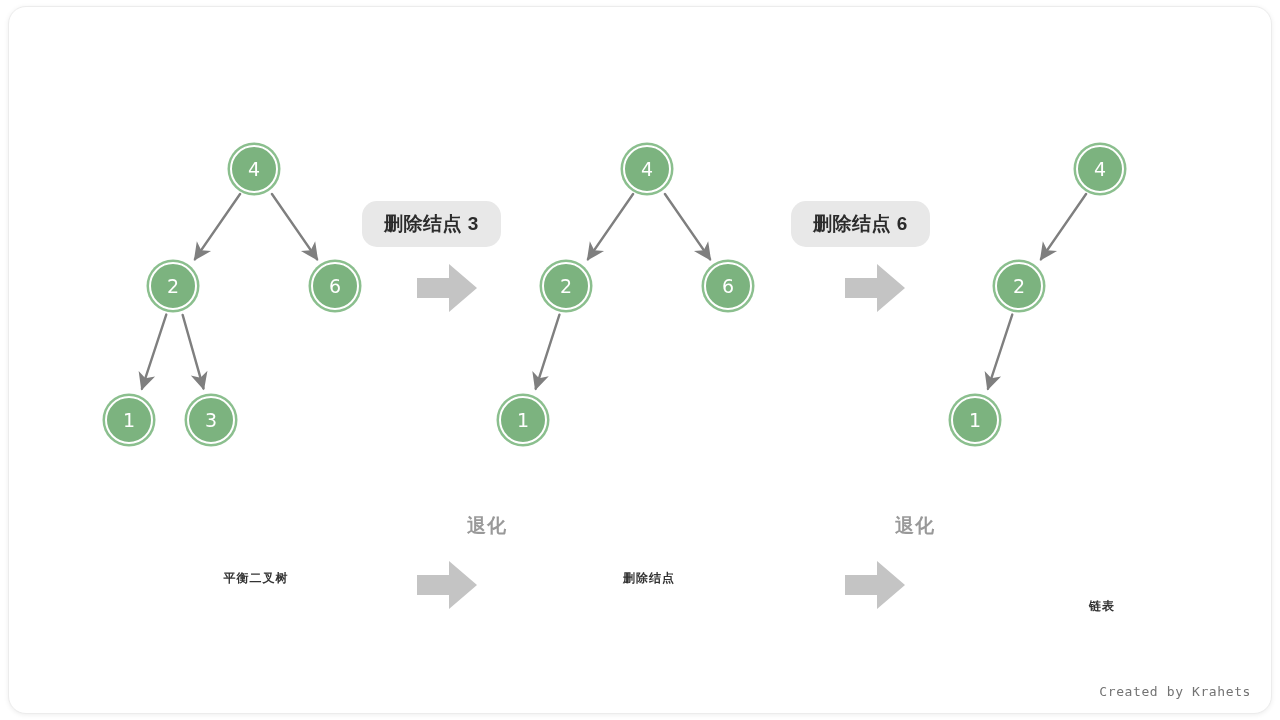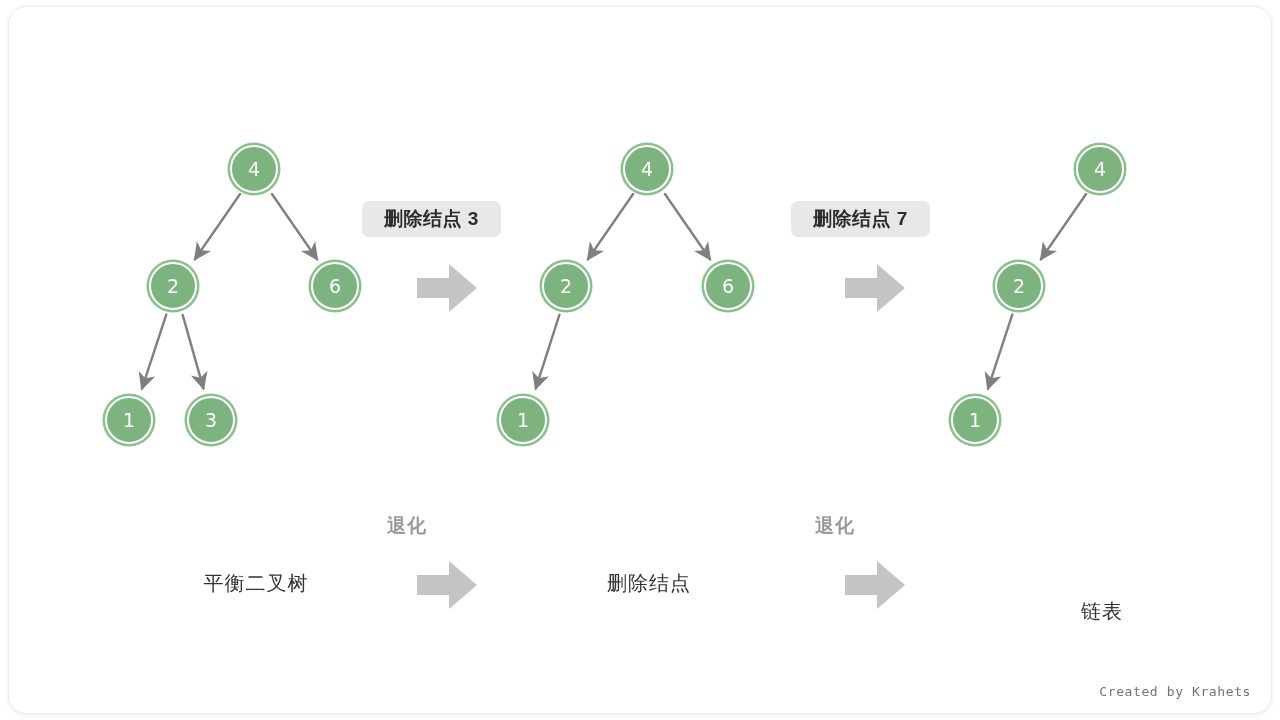--- a/index.html
+++ b/index.html
@@ -52,22 +52,22 @@
     color: #ffffff;
     font-size: 19px;
     font-weight: 400;
     line-height: 1;
     font-family: "DejaVu Sans", "Liberation Sans", sans-serif;
   }
 
   .op-label {
     position: absolute;
     background: #e8e8e8;
-    border-radius: 7px;
-    height: 36px;
+    border-radius: 15px;
+    height: 46px;
     display: flex;
     align-items: center;
     justify-content: center;
     padding: 0 22px;
     box-sizing: border-box;
     color: #2b2b2b;
     font-size: 19px;
     font-weight: bold;
     white-space: nowrap;
     letter-spacing: 0.5px;
@@ -75,34 +75,34 @@
 
   .big-arrow {
     position: absolute;
     width: 64px;
     height: 56px;
   }
 
   .stage-caption {
     position: absolute;
     color: #333333;
-    font-size: 20px;
-    font-weight: normal;
+    font-size: 12px;
+    font-weight: bold;
     white-space: nowrap;
     text-align: center;
     letter-spacing: 1px;
   }
 
   .transition-label {
     position: absolute;
     color: #999999;
     font-size: 19px;
     font-weight: bold;
     white-space: nowrap;
-    text-align: left;
+    text-align: right;
     letter-spacing: 1px;
   }
 
   #credit {
     position: absolute;
     right: 20px;
     bottom: 14px;
     color: #737373;
     font-size: 13px;
     font-family: "DejaVu Sans Mono", "Liberation Mono", monospace;
@@ -168,21 +168,21 @@
       <div class="node" style="left: 986px; top: 255px;">
         <span class="node-label">2</span>
       </div>
       <div class="node" style="left: 942px; top: 389px;">
         <span class="node-label">1</span>
       </div>
     </div>
 
   <div id="oplabel-layer">
       <div class="op-label" style="left: 353px; top: 194px;">删除结点  3</div>
-      <div class="op-label" style="left: 782px; top: 194px;">删除结点  7</div>
+      <div class="op-label" style="left: 782px; top: 194px;">删除结点  6</div>
     </div>
 
   <div id="arrow-layer">
       <div class="big-arrow" style="left: 406px; top: 253px;"><svg viewBox="0 0 64 56" xmlns="http://www.w3.org/2000/svg">
           <path d="M2,18 L34,18 L34,4 L62,28 L34,52 L34,38 L2,38 Z" fill="#c4c4c4"></path>
         </svg></div>
       <div class="big-arrow" style="left: 834px; top: 253px;"><svg viewBox="0 0 64 56" xmlns="http://www.w3.org/2000/svg">
           <path d="M2,18 L34,18 L34,4 L62,28 L34,52 L34,38 L2,38 Z" fill="#c4c4c4"></path>
         </svg></div>
       <div class="transition-label" style="left: 378px; top: 506px; width: 120px;">退化</div>

